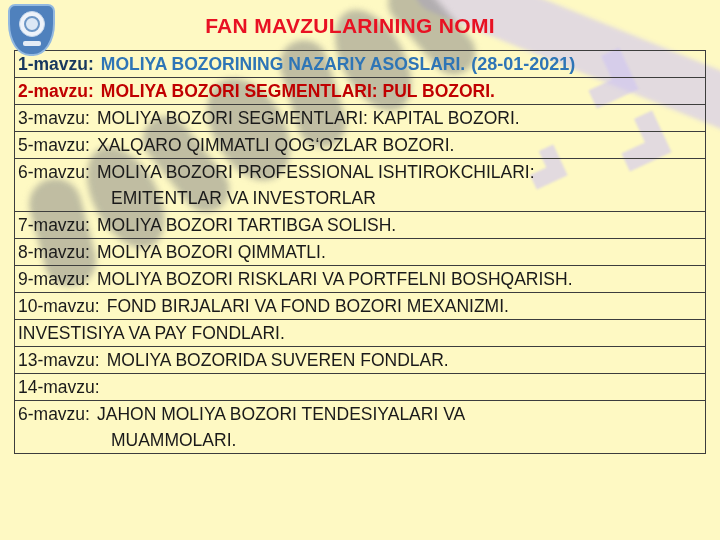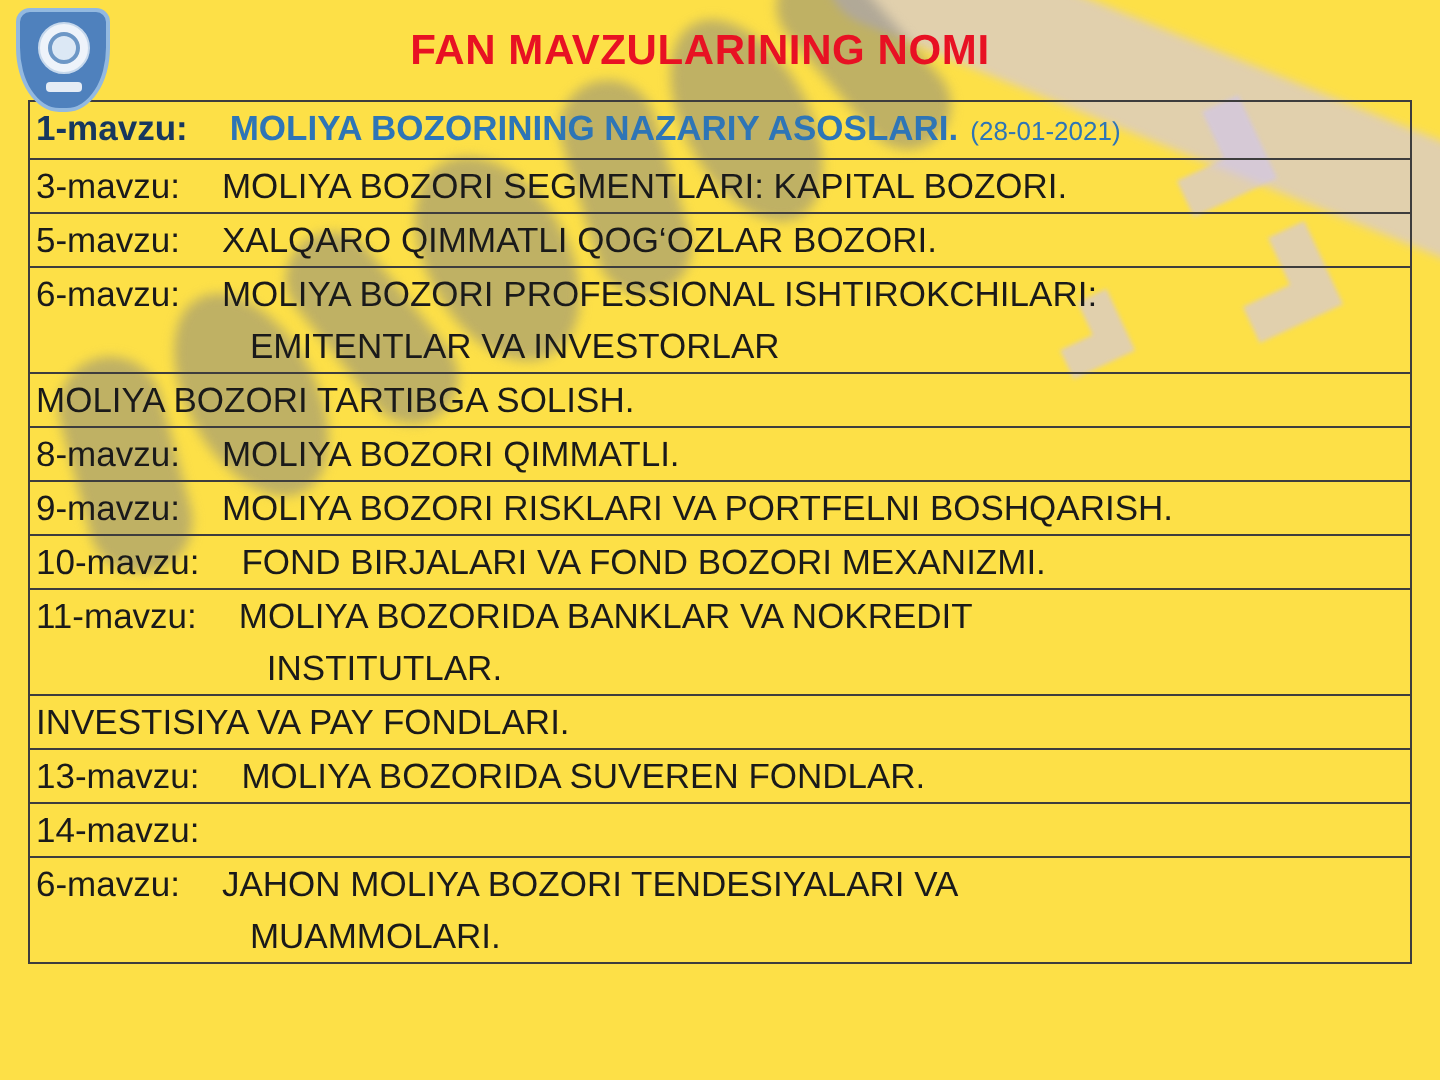--- a/index.html
+++ b/index.html
@@ -10,21 +10,21 @@
     --text-black:#1a1a1a;
     --border-dark:#3d3d3d;
     --logo-blue:#4f81bd;
     --logo-border:#93b9e0;
     --watermark-gray:rgba(130,130,130,0.50);
     --watermark-lavender:rgba(206,196,242,0.60);
   }
   *{margin:0;padding:0;box-sizing:border-box;}
   html,body{width:720px;height:540px;}
   body{font-family:"Liberation Sans","DejaVu Sans",sans-serif;background:#fff;}
-  .slide{position:relative;width:720px;height:540px;background:#fde047;overflow:hidden;}
+  .slide{position:relative;width:720px;height:540px;background:#fef9c3;overflow:hidden;}
 
   
   .watermark{position:absolute;inset:0;z-index:1;pointer-events:none;}
   .wm-band{position:absolute;left:400px;top:28px;width:420px;height:54px;
     background:var(--watermark-lavender);border-radius:28px;
     transform:rotate(22deg);filter:blur(2px);}
   .wm-chevron{position:absolute;width:46px;height:46px;
     border-right:20px solid var(--watermark-lavender);
     border-bottom:20px solid var(--watermark-lavender);
     filter:blur(1px);}
@@ -64,25 +64,25 @@
     font-size:21px;font-weight:700;letter-spacing:0.3px;}
 
   
   .topic-table{position:absolute;left:14px;top:50px;width:692px;z-index:2;
     border:1px solid var(--border-dark);border-bottom:none;
     background:transparent;}
   .row{display:flex;align-items:flex-start;
     border-bottom:1px solid var(--border-dark);
     padding:0 2px 0 3px;
     font-size:17.5px;line-height:26px;color:var(--text-black);
-    min-height:26px;gap:14px;}
+    min-height:26px;}
   .row .num{white-space:nowrap;margin-right:7px;}
   .row .txt{flex:1;}
   .row .line2{display:block;margin-left:14px;}
-  .row .date{font-size:13px;font-weight:400;margin-left:6px;}
+  .row .date{font-size:18px;font-weight:700;margin-left:6px;}
   .style-blue{font-weight:700;}
   .style-blue .num{color:var(--row1-prefix-blue);}
   .style-blue .txt,.style-blue .line1,.style-blue .date{color:var(--row1-blue);}
   .style-red{font-weight:700;}
   .style-red .num,.style-red .txt,.style-red .line1{color:var(--row2-red);}
 </style>
 </head>
 <body>
 
 <div class="slide">
@@ -114,20 +114,27 @@
 
   <div class="topic-table" id="rows-container">
   <div class="row style-blue">
     <span class="num">1-mavzu:</span>
     <span class="txt">
       <span class="line1">MOLIYA BOZORINING NAZARIY ASOSLARI.</span><span class="date">(28-01-2021)</span>
       
     </span>
   </div>
 
+  <div class="row style-red">
+    <span class="num">2-mavzu:</span>
+    <span class="txt">
+      <span class="line1">MOLIYA BOZORI SEGMENTLARI: PUL BOZORI.</span>
+      
+    </span>
+  </div>
 
   <div class="row">
     <span class="num">3-mavzu:</span>
     <span class="txt">
       <span class="line1">MOLIYA BOZORI SEGMENTLARI: KAPITAL BOZORI.</span>
       
     </span>
   </div>
 
 
@@ -141,20 +148,21 @@
 
   <div class="row">
     <span class="num">6-mavzu:</span>
     <span class="txt">
       <span class="line1">MOLIYA BOZORI PROFESSIONAL ISHTIROKCHILARI:</span>
       <span class="line2">EMITENTLAR VA INVESTORLAR</span>
     </span>
   </div>
 
   <div class="row">
+    <span class="num">7-mavzu:</span>
     <span class="txt">
       <span class="line1">MOLIYA BOZORI TARTIBGA SOLISH.</span>
       
     </span>
   </div>
 
   <div class="row">
     <span class="num">8-mavzu:</span>
     <span class="txt">
       <span class="line1">MOLIYA BOZORI QIMMATLI.</span>
@@ -171,27 +179,20 @@
   </div>
 
   <div class="row">
     <span class="num">10-mavzu:</span>
     <span class="txt">
       <span class="line1">FOND BIRJALARI VA FOND BOZORI MEXANIZMI.</span>
       
     </span>
   </div>
 
-  <div class="row">
-    <span class="num">11-mavzu:</span>
-    <span class="txt">
-      <span class="line1">MOLIYA BOZORIDA BANKLAR VA NOKREDIT</span>
-      <span class="line2">INSTITUTLAR.</span>
-    </span>
-  </div>
 
   <div class="row">
     <span class="txt">
       <span class="line1">INVESTISIYA VA PAY FONDLARI.</span>
       
     </span>
   </div>
 
   <div class="row">
     <span class="num">13-mavzu:</span>

